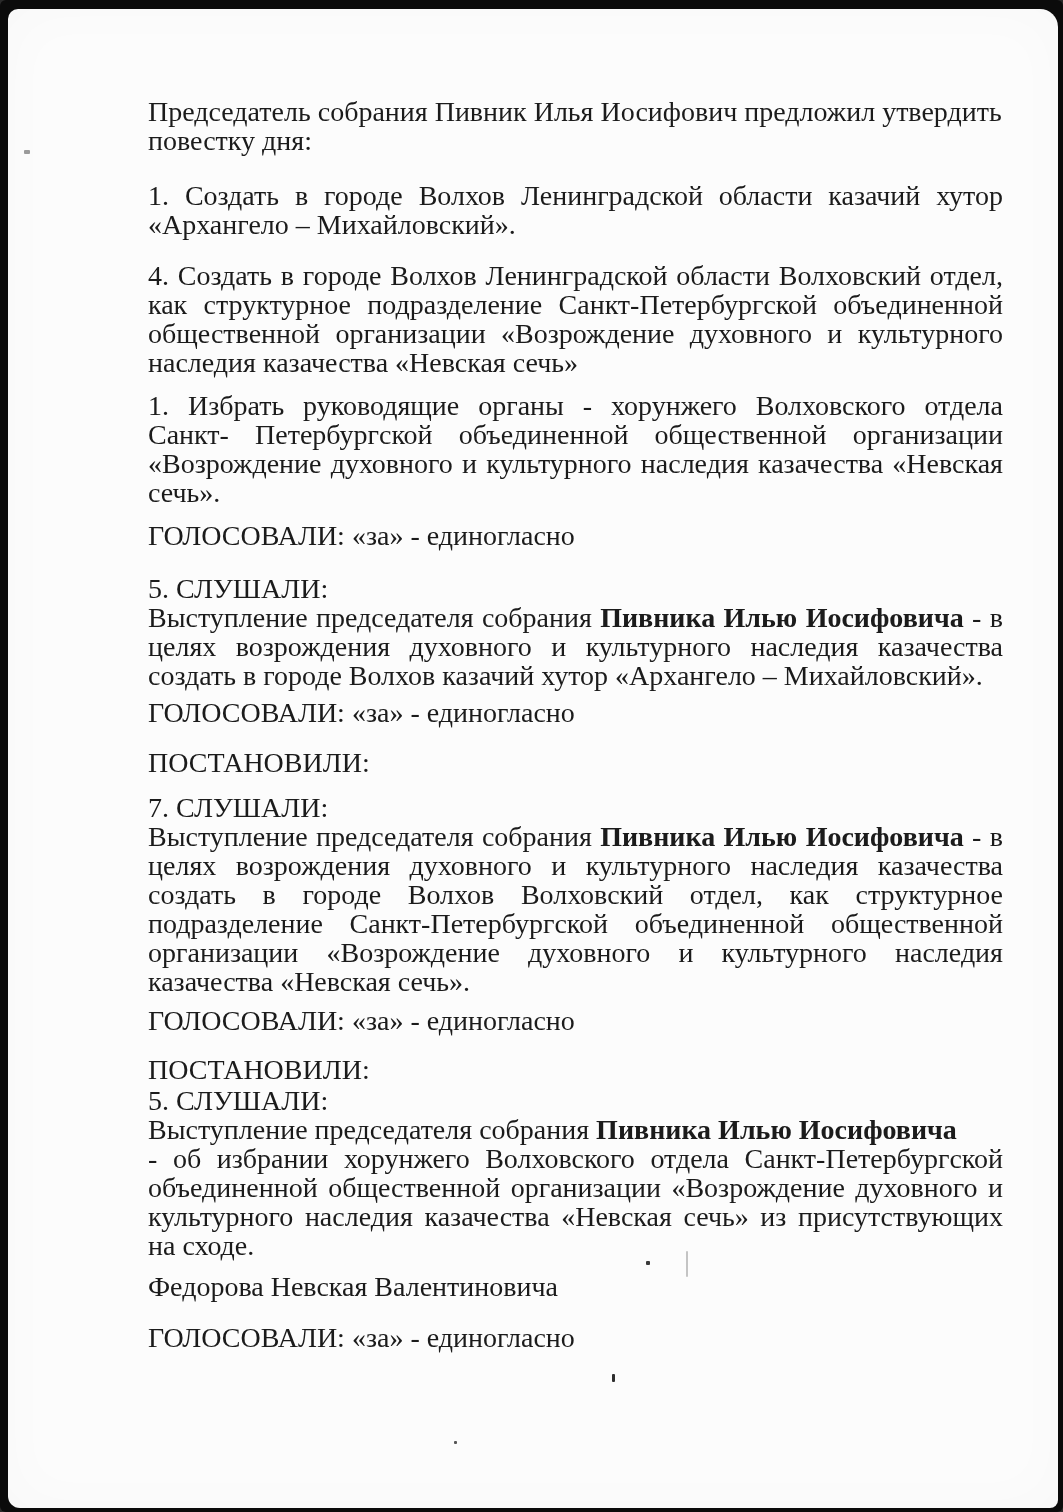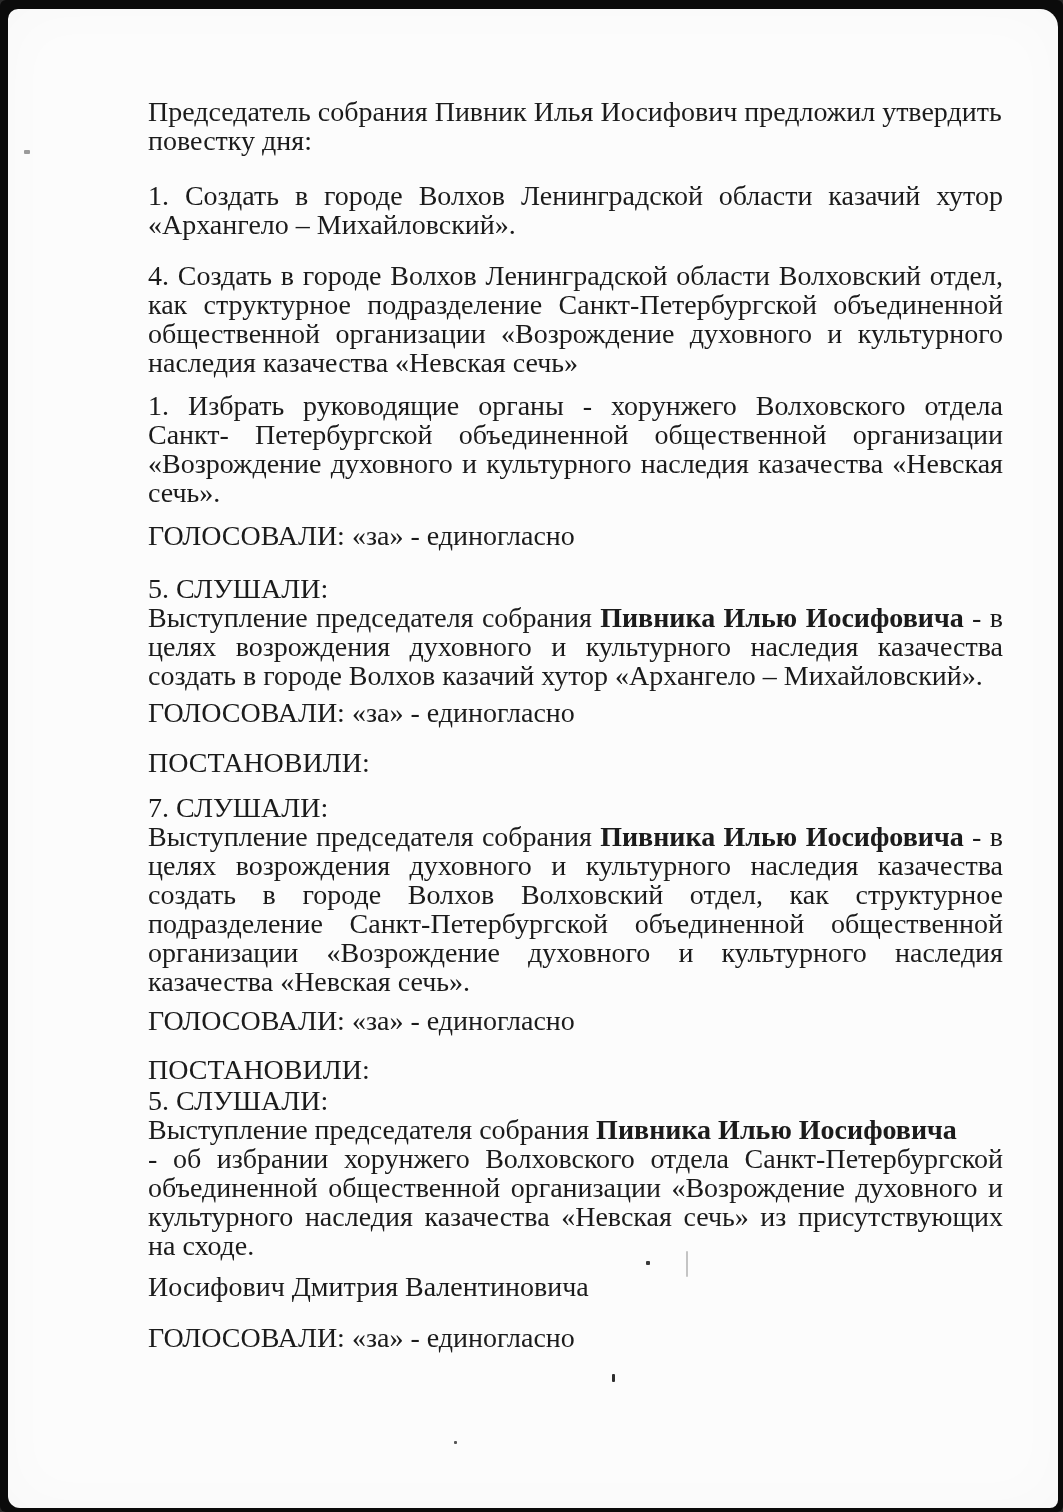--- a/index.html
+++ b/index.html
@@ -105,21 +105,21 @@
       <div class="sp02">
         <p class="bold">ПОСТАНОВИЛИ:</p>
       </div>
 
       <div class="sp12">
         <p class="bold">5. СЛУШАЛИ:</p>
         <p><span>Выступление председателя собрания </span><b>Пивника Илью Иосифовича</b></p>
         <p class="just">- об избрании хорунжего Волховского отдела Санкт-Петербургской объединенной общественной организации «Возрождение духовного и культурного наследия казачества «Невская сечь» из присутствующих на сходе.</p>
       </div>
 
-      <p class="bold sp22">Иосифович Дмитрия Валентиновича</p>
+      <p class="bold sp22">Федорова Невская Валентиновича</p>
 
       <p class="bold">ГОЛОСОВАЛИ: «за» - единогласно</p>
 
     </div>
   </div>
 
   <div class="speck mark1"></div>
   <div class="speck dot1"></div>
   <div class="speck line1"></div>
   <div class="speck tick1"></div>

